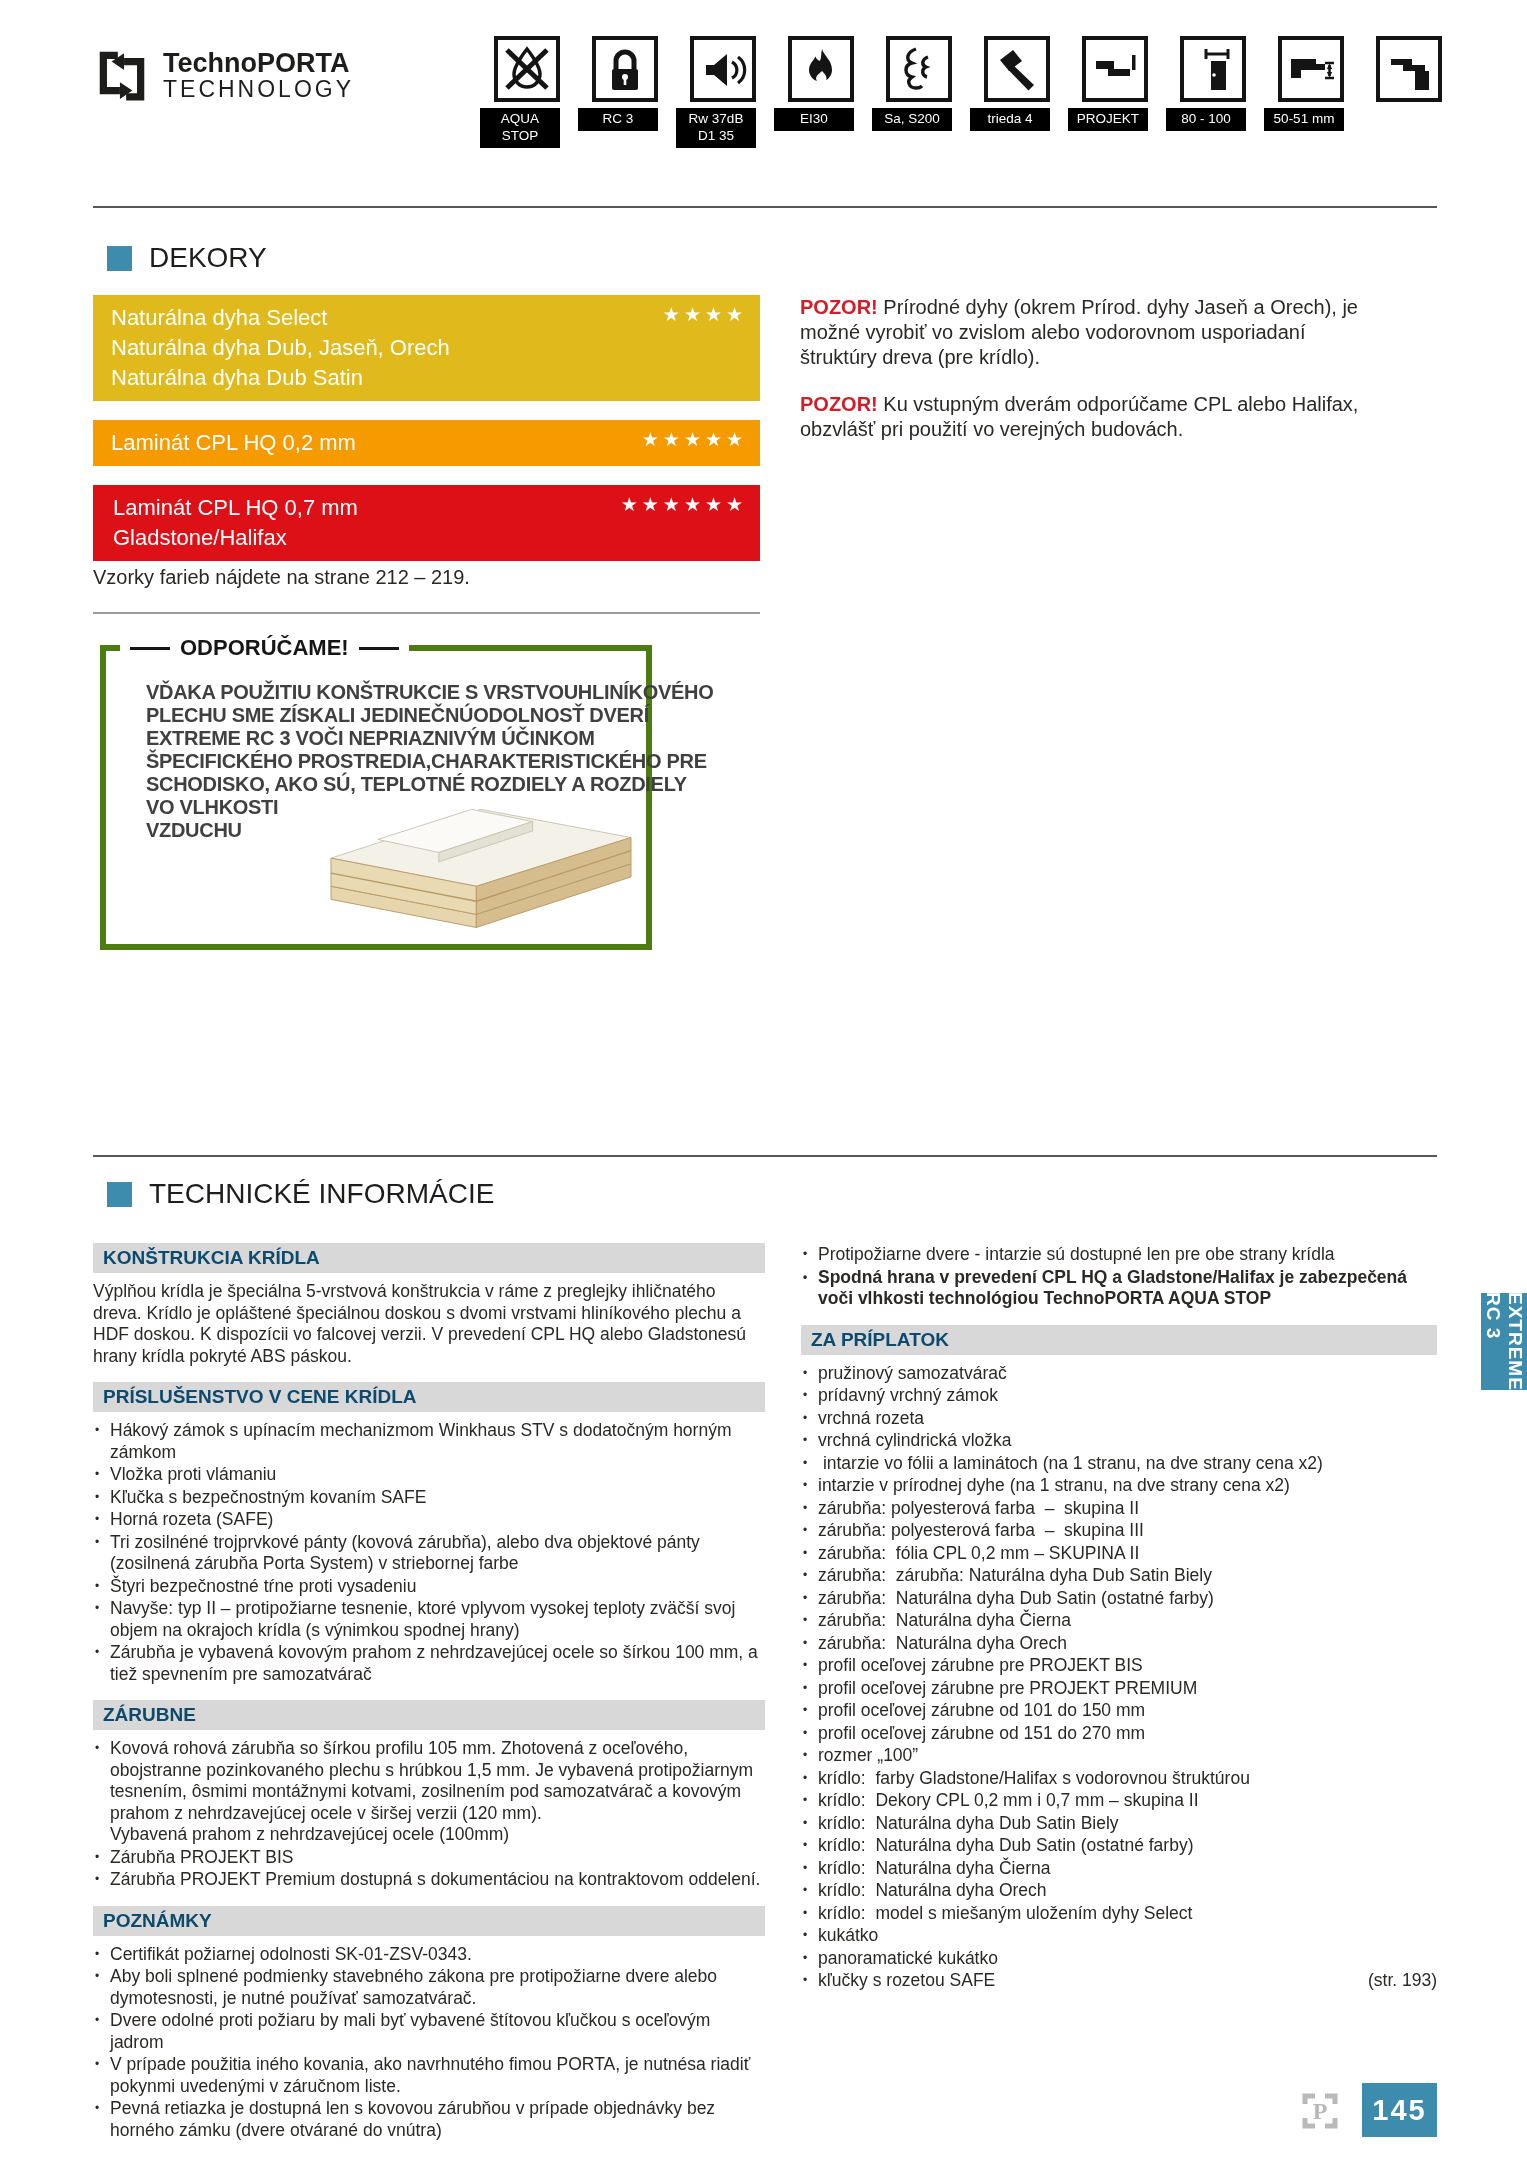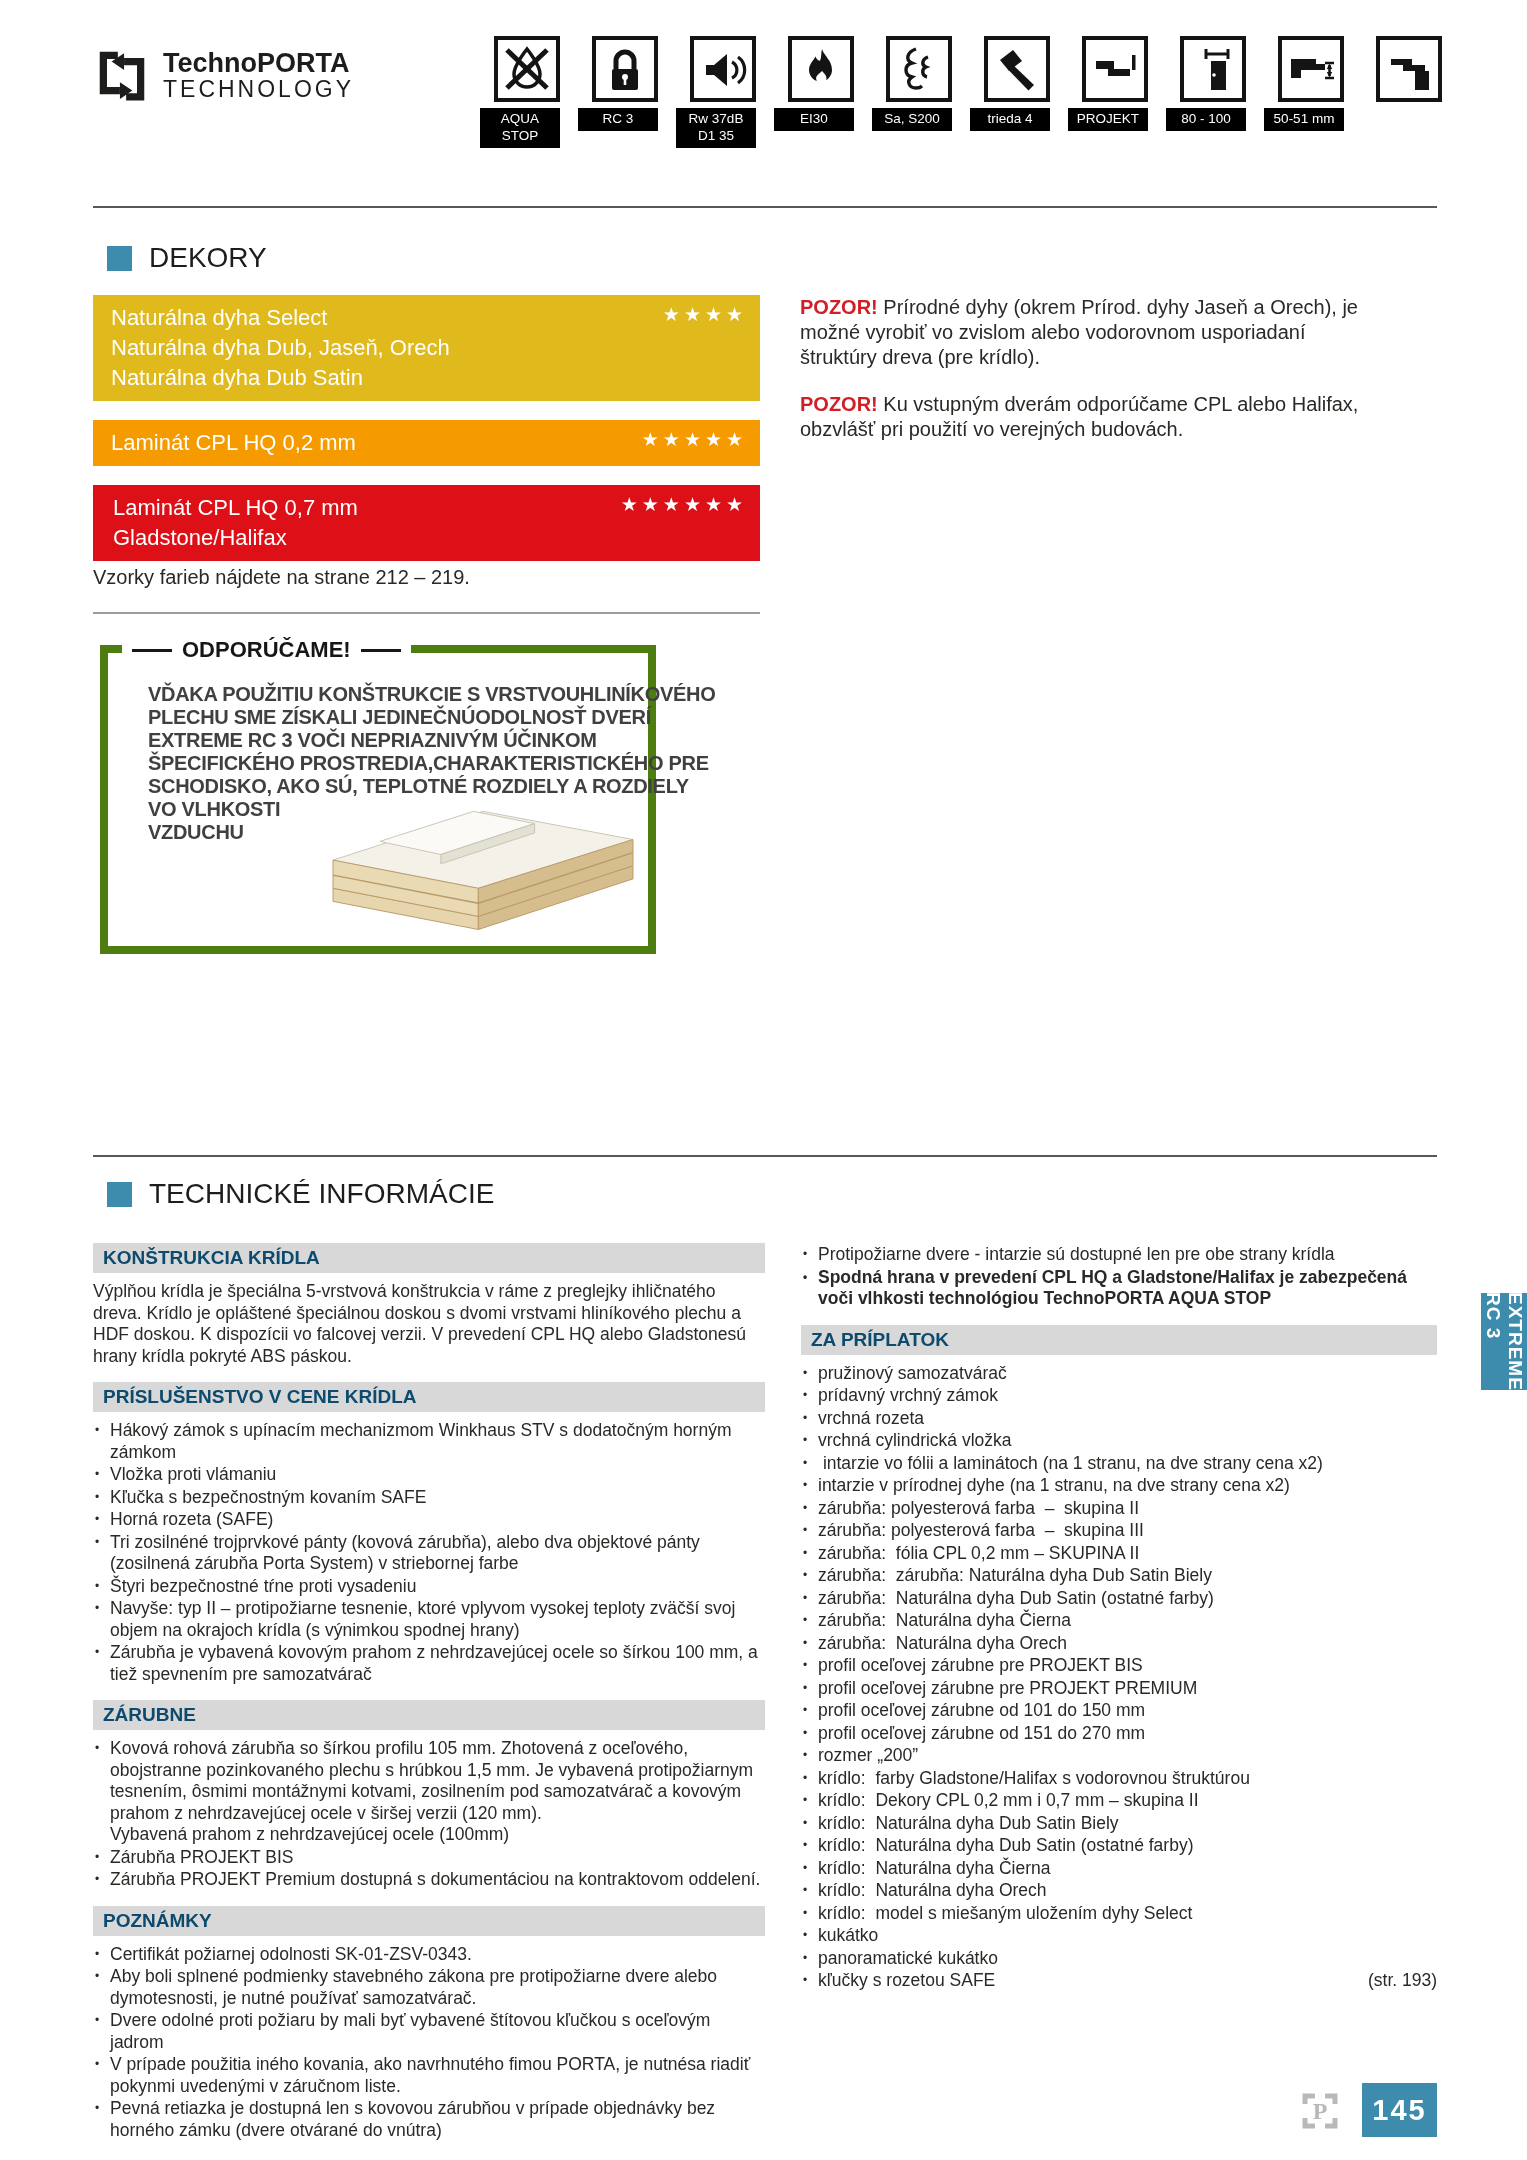--- a/index.html
+++ b/index.html
@@ -30,21 +30,21 @@
   .stars{position:absolute;top:8px;right:13px;font-size:19px;letter-spacing:4px;color:#fff;}
   .vzorky{position:absolute;left:93px;top:566px;font-size:20px;color:#2b2926;}
   .minirule{position:absolute;left:93px;top:612px;width:667px;height:2px;background:#9b9b9b;}
 
   
   .pozor{position:absolute;left:800px;top:295px;width:565px;font-size:20px;line-height:25px;}
   .pozor p{margin:0 0 22px 0;}
   .pozor-label{color:#d21e26;font-weight:bold;}
 
   
-  .recbox{position:absolute;left:100px;top:645px;width:540px;height:293px;border:8px solid #4d7c0f;background:#fff;}
+  .recbox{position:absolute;left:100px;top:645px;width:540px;height:293px;border:6px solid #4d7c0f;background:#fff;}
   .rec-title{position:absolute;top:-16px;left:14px;background:#fff;padding:0 10px;display:flex;align-items:center;gap:10px;
              font-size:22px;font-weight:bold;color:#161616;}
   .rec-title::before,.rec-title::after{content:'';display:block;width:40px;height:3px;background:#161616;}
   .rec-text{margin:30px 0 0 40px;font-size:20px;line-height:23px;letter-spacing:-0.3px;color:#404040;font-weight:bold;width:480px;}
   .rec-line{white-space:nowrap;}
   .rec-img{position:absolute;right:5px;bottom:5px;}
 
   
   .columns{position:absolute;left:93px;top:1243px;right:90px;display:flex;gap:36px;}
   .col-left{width:672px;flex:none;}
@@ -321,21 +321,21 @@
           <li><span class="t">zárubňa: polyesterová farba  –  skupina III</span></li>
           <li><span class="t">zárubňa:  fólia CPL 0,2 mm – SKUPINA II</span></li>
           <li><span class="t">zárubňa:  zárubňa: Naturálna dyha Dub Satin Biely</span></li>
           <li><span class="t">zárubňa:  Naturálna dyha Dub Satin (ostatné farby)</span></li>
           <li><span class="t">zárubňa:  Naturálna dyha Čierna</span></li>
           <li><span class="t">zárubňa:  Naturálna dyha Orech</span></li>
           <li><span class="t">profil oceľovej zárubne pre PROJEKT BIS</span></li>
           <li><span class="t">profil oceľovej zárubne pre PROJEKT PREMIUM</span></li>
           <li><span class="t">profil oceľovej zárubne od 101 do 150 mm</span></li>
           <li><span class="t">profil oceľovej zárubne od 151 do 270 mm</span></li>
-          <li><span class="t">rozmer „200”</span></li>
+          <li><span class="t">rozmer „100”</span></li>
           <li><span class="t">krídlo:  farby Gladstone/Halifax s vodorovnou štruktúrou</span></li>
           <li><span class="t">krídlo:  Dekory CPL 0,2 mm i 0,7 mm – skupina II</span></li>
           <li><span class="t">krídlo:  Naturálna dyha Dub Satin Biely</span></li>
           <li><span class="t">krídlo:  Naturálna dyha Dub Satin (ostatné farby)</span></li>
           <li><span class="t">krídlo:  Naturálna dyha Čierna</span></li>
           <li><span class="t">krídlo:  Naturálna dyha Orech</span></li>
           <li><span class="t">krídlo:  model s miešaným uložením dyhy Select</span></li>
           <li><span class="t">kukátko</span></li>
           <li><span class="t">panoramatické kukátko</span></li>
           <li><span class="right">(str. 193)</span><span class="t">kľučky s rozetou SAFE</span></li>

